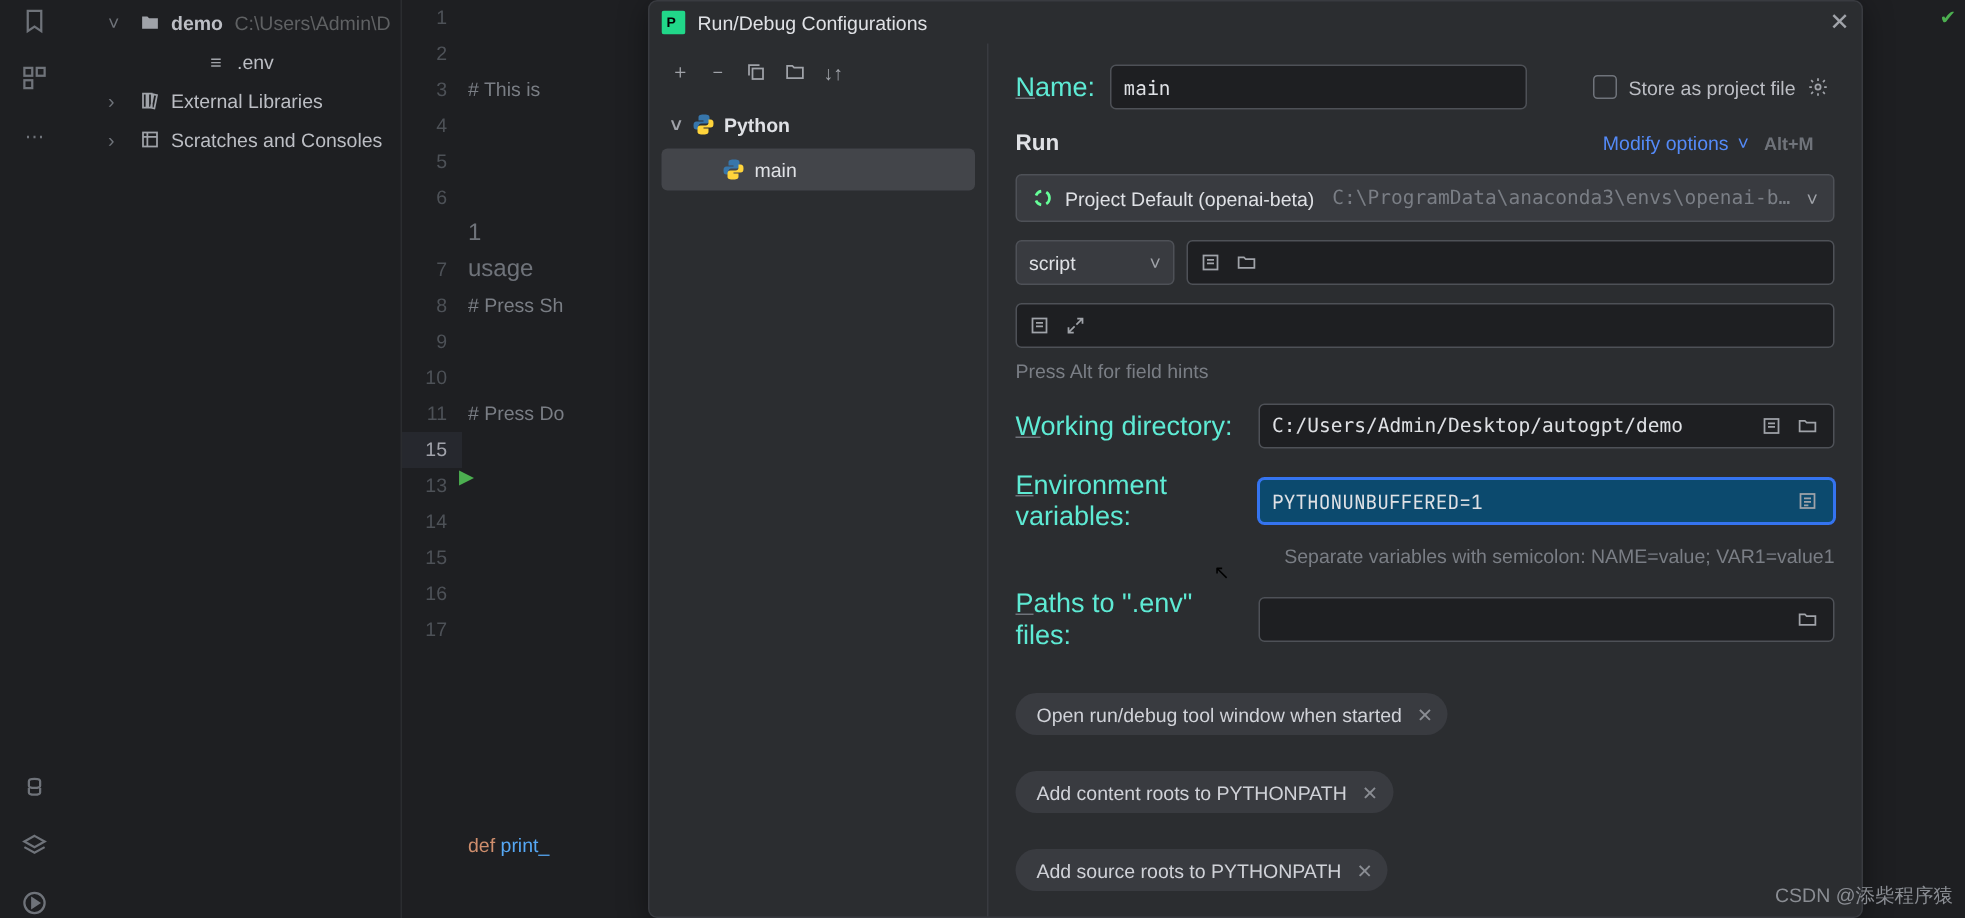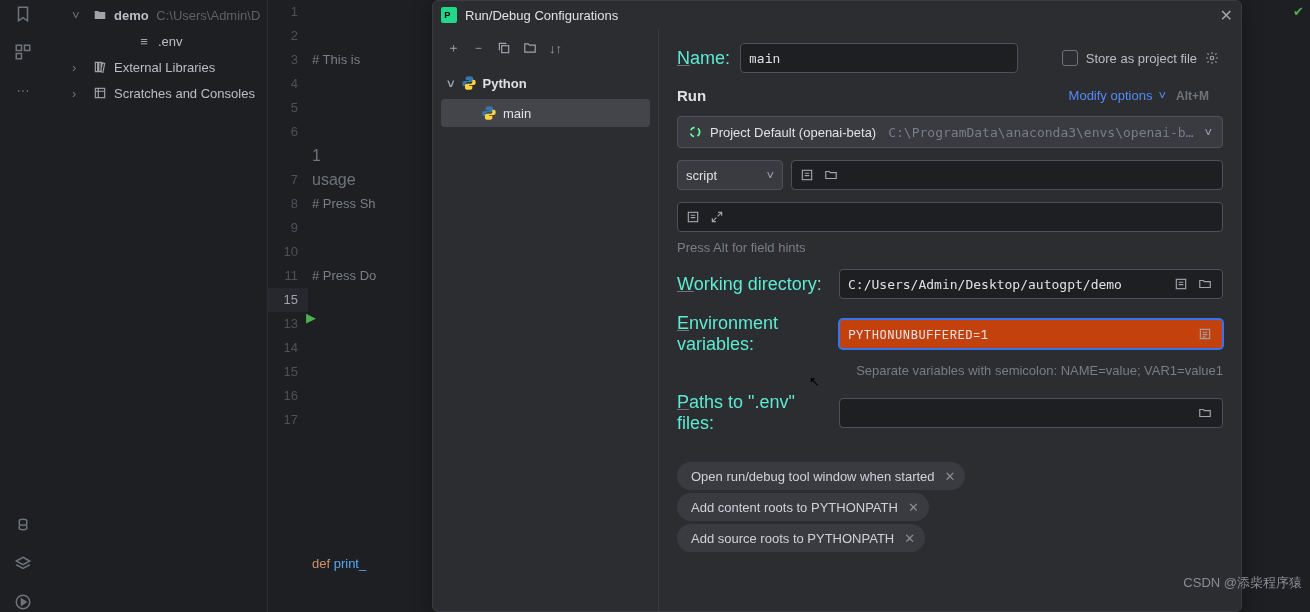--- a/index.html
+++ b/index.html
@@ -58,25 +58,25 @@
 .scriptrow .combo{width:106px}
 .pathwrap{flex:1;display:flex;align-items:center;background:#1e1f22;border:1px solid #4e5157;border-radius:4px;height:30px;padding:0 6px 0 8px;gap:6px}
 .pathwrap input{flex:1;background:transparent;border:none;color:#dfe1e5;font-family:Consolas,monospace;font-size:13px;outline:none}
 .icon-btn{color:#a0a3a9;cursor:pointer;width:18px;text-align:center}
 .hinttext{color:#7a7e85;font-size:13px;margin:-4px 0 14px 0}
 .varhint{color:#7a7e85;font-size:13px;margin:-6px 0 14px 0;text-align:right;margin-left:162px}
 .fieldrow{display:flex;align-items:center;gap:10px;margin-bottom:14px}
 .fieldrow .lbl{width:152px;min-width:152px}
 .fieldrow .fieldwrap{flex:1;display:flex;align-items:center;gap:6px}
 .fieldrow .fieldwrap .tf{flex:1}
-.chips{margin-top:28px;display:flex;flex-direction:column;gap:3px;align-items:flex-start}
+.chips{margin-top:28px;display:flex;flex-direction:column;gap:24px;align-items:flex-start}
 .chip{display:inline-flex;align-items:center;background:#393b40;border-radius:14px;height:28px;padding:0 10px 0 14px;gap:10px;color:#d0d2d8;font-size:13px}
 .chip .x{color:#8a8d93;cursor:pointer}
 .cursor{position:absolute;left:809px;top:374px;font-size:13px;color:#000}
-.watermark{position:absolute;right:8px;bottom:20px;color:#8a8d93;font-size:13px}
+.watermark{position:absolute;right:8px;bottom:6px;color:#8a8d93;font-size:13px}
 .check-ok{position:absolute;right:6px;top:4px;color:#4caf50}
 svg{display:block}
 </style>
 </head>
 <body>
 
 <div class="left-rail">
   <div class="rail-icon">
       <svg width="18" height="18" viewBox="0 0 24 24" fill="none" stroke="currentColor" stroke-width="2">
         <path d="M6 3h12v18l-6-4-6 4z"></path>
@@ -330,21 +330,21 @@
                   <path d="M3 6h6l2 2h10v10H3z"></path>
                 </svg>
               </span>
           </div>
         </div>
       </div>
 
       <div class="fieldrow">
         <span class="lbl"><span class="ul">E</span>nvironment variables:</span>
         <div class="fieldwrap">
-          <div class="pathwrap tf focus" style="flex:1;background:#c2410c">
+          <div class="pathwrap tf focus" style="flex:1;background:#0c4a6e">
             <input style="font-family: &quot;JetBrains Mono&quot;, Consolas, monospace;" value="PYTHONUNBUFFERED=1">
             <span class="icon-btn">
                 <svg width="14" height="14" viewBox="0 0 24 24" fill="none" stroke="currentColor" stroke-width="2">
                   <rect x="4" y="4" width="16" height="16"></rect>
                   <path d="M8 9h8M8 13h8M8 17h5"></path>
                 </svg>
               </span>
           </div>
         </div>
       </div>

